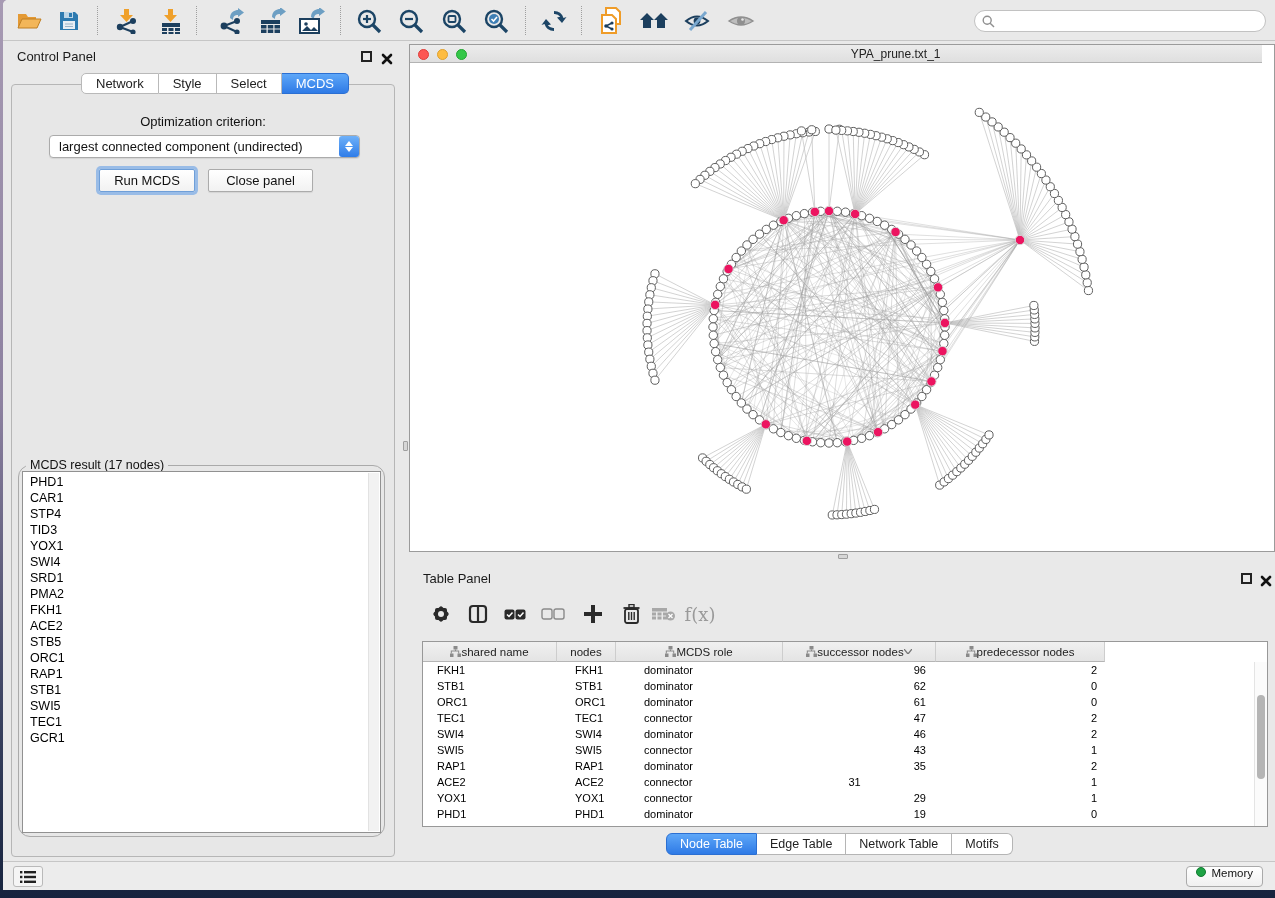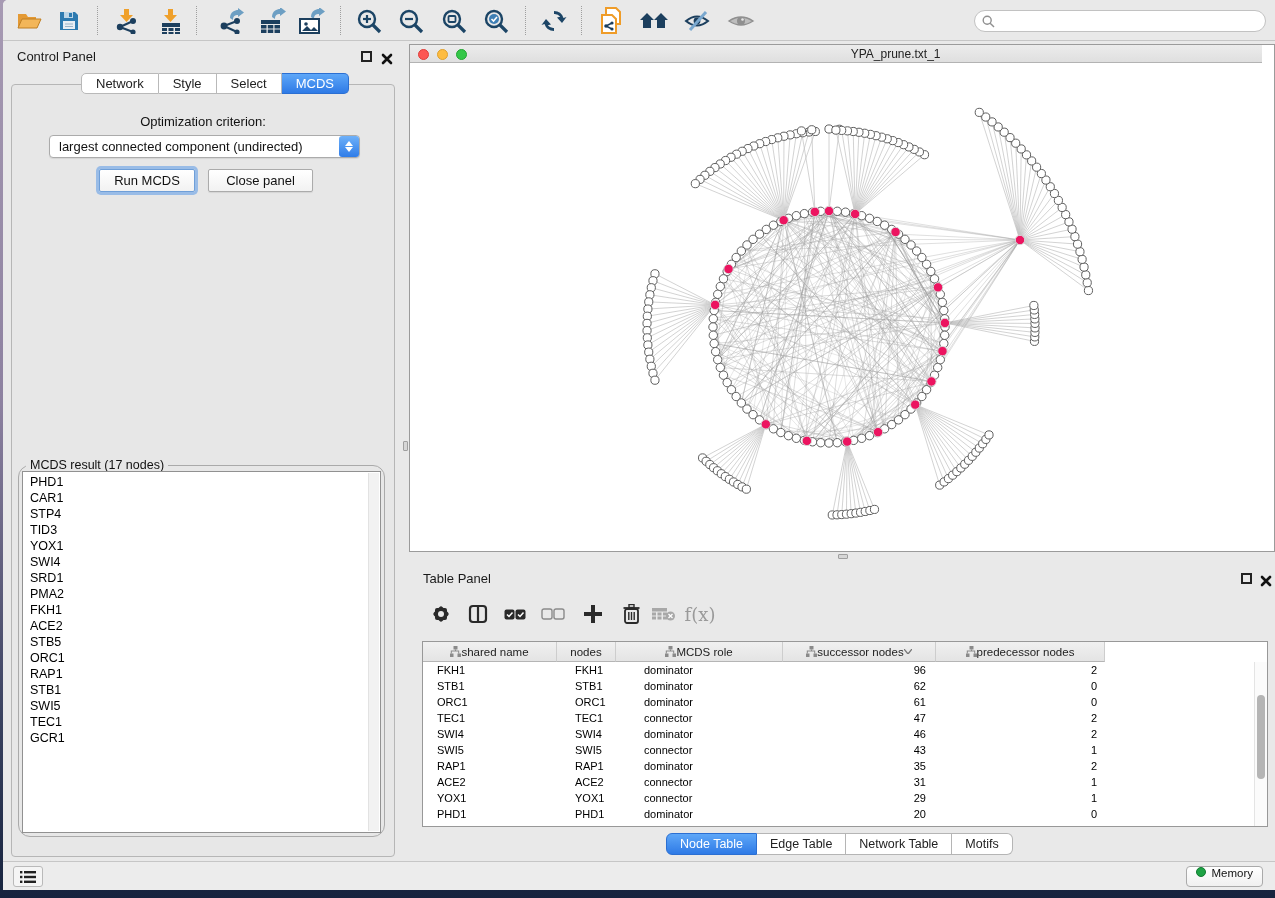--- a/index.html
+++ b/index.html
@@ -1137,35 +1137,35 @@
             <div class="td" style="width: 134px; padding-left: 14px;">RAP1</div>
             <div class="td" style="width: 59px; padding-left: 18px;">RAP1</div>
             <div class="td" style="width: 167px; padding-left: 28px;">dominator</div>
             <div class="td" style="width: 153px; text-align: right; padding-right: 10px;">35</div>
             <div class="td" style="width: 169px; text-align: right; padding-right: 8px;">2</div>
           </div>
           <div class="tr">
             <div class="td" style="width: 134px; padding-left: 14px;">ACE2</div>
             <div class="td" style="width: 59px; padding-left: 18px;">ACE2</div>
             <div class="td" style="width: 167px; padding-left: 28px;">connector</div>
-            <div class="td" style="width: 153px; text-align: right; padding-right: 10px;">31</div>
+            <div class="td" style="width: 153px; text-align: center; padding-right: 10px;">31</div>
             <div class="td" style="width: 169px; text-align: right; padding-right: 8px;">1</div>
           </div>
           <div class="tr">
             <div class="td" style="width: 134px; padding-left: 14px;">YOX1</div>
             <div class="td" style="width: 59px; padding-left: 18px;">YOX1</div>
             <div class="td" style="width: 167px; padding-left: 28px;">connector</div>
             <div class="td" style="width: 153px; text-align: right; padding-right: 10px;">29</div>
             <div class="td" style="width: 169px; text-align: right; padding-right: 8px;">1</div>
           </div>
           <div class="tr">
             <div class="td" style="width: 134px; padding-left: 14px;">PHD1</div>
             <div class="td" style="width: 59px; padding-left: 18px;">PHD1</div>
             <div class="td" style="width: 167px; padding-left: 28px;">dominator</div>
-            <div class="td" style="width: 153px; text-align: right; padding-right: 10px;">20</div>
+            <div class="td" style="width: 153px; text-align: right; padding-right: 10px;">19</div>
             <div class="td" style="width: 169px; text-align: right; padding-right: 8px;">0</div>
           </div>
         </div>
       <div class="t-scroll">
           <div class="t-thumb"></div>
         </div>
     </div>
     <div class="bottom-tabs">
         <div class="btab active">Node Table</div>
         <div class="btab">Edge Table</div>

